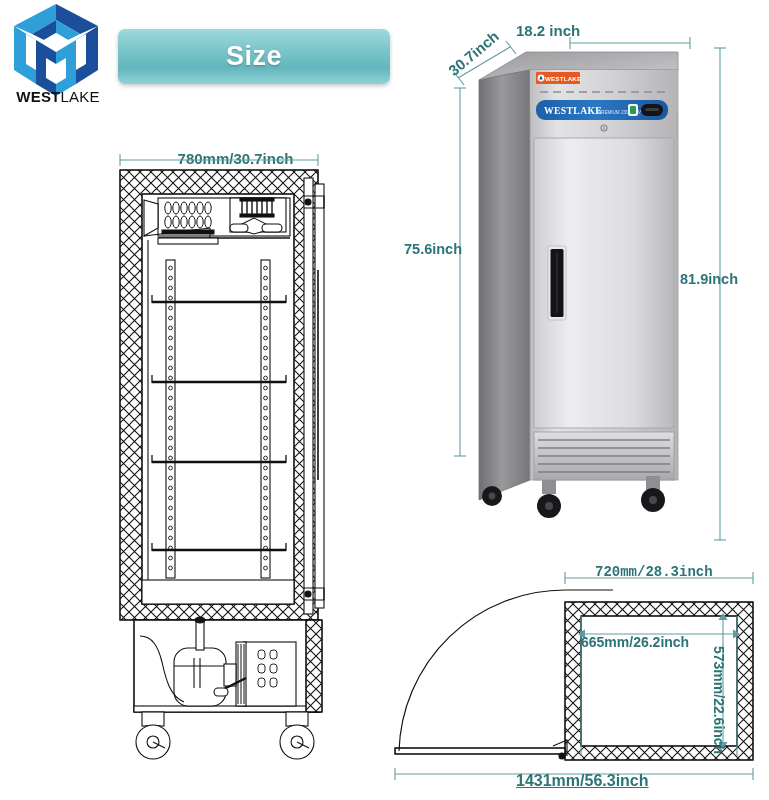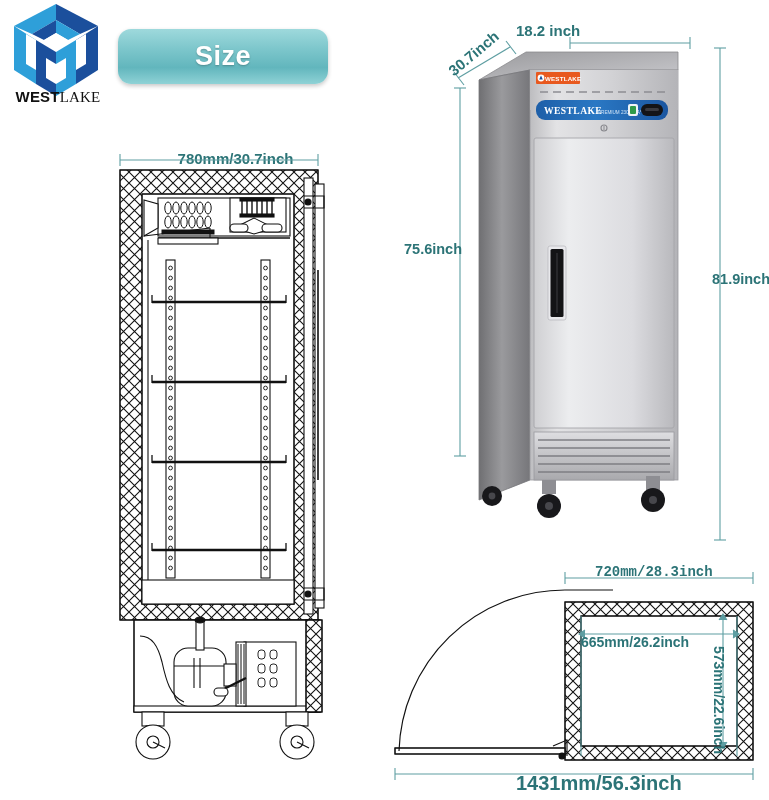--- a/index.html
+++ b/index.html
@@ -6,24 +6,24 @@
   body{width:769px;height:800px;position:relative;overflow:hidden;
        font-family:"Liberation Sans","DejaVu Sans",sans-serif;}
   .abs{position:absolute;}
 
   
   #brand{left:6px;top:4px;width:100px;height:104px;}
   #brand svg{display:block;}
   #brand-text{left:6px;top:88px;width:104px;text-align:center;
       font-size:15px;letter-spacing:.2px;color:#111;}
   #brand-text b{font-weight:700;}
-  #brand-text span{font-weight:400;font-family:Liberation Serif, serif;}
+  #brand-text span{font-weight:400;}
 
   
-  #size-banner{left:118px;top:29px;width:210px;height:55px;border-radius:13px;
+  #size-banner{left:118px;top:29px;width:272px;height:55px;border-radius:7px;
       background:linear-gradient(180deg,#9ed9dc 0%,#7ec7cc 35%,#62b6bd 70%,#8fd2d6 100%);
       box-shadow:0 2px 4px rgba(0,0,0,.22);
       display:flex;align-items:center;justify-content:center;}
   #size-banner-label{color:#ffffff;font-size:27px;font-weight:700;
       text-shadow:0 1px 2px rgba(0,0,0,.25);letter-spacing:.5px;}
 
   
   .dim{color:#2c7477;font-weight:700;white-space:nowrap;}
   .rot-90{transform:rotate(90deg);transform-origin:left top;}
 
@@ -412,21 +412,21 @@
 
     <line x1="310" y1="40" x2="310" y2="532"></line>
     <line x1="304" y1="40" x2="316" y2="40"></line>
     <line x1="304" y1="532" x2="316" y2="532"></line>
   </g>
 </svg>
 
 <div class="abs dim" style="left:516px;top:22px;font-size:15px;">18.2 inch</div>
 <div class="abs dim" style="left:456px;top:62px;font-size:15px;transform:rotate(-40deg);transform-origin:left bottom;">30.7inch</div>
 <div class="abs dim" style="left:404px;top:241px;font-size:14.5px;text-align:center;">75.6inch</div>
-<div class="abs dim" style="left:712px;top:271px;font-size:14.5px;">81.9inch</div>
+<div class="abs dim" style="left:680px;top:271px;font-size:14.5px;">81.9inch</div>
 
 <div class="abs" id="plan-section">
 <svg width="390" height="240" viewBox="0 0 390 240">
   <defs>
     <pattern id="hatch2" width="11" height="11" patternUnits="userSpaceOnUse">
       <rect width="11" height="11" fill="#ffffff"></rect>
       <path d="M0,0 L11,11 M11,0 L0,11" stroke="#111" stroke-width="1.1"></path>
     </pattern>
   </defs>
 
@@ -473,13 +473,13 @@
     <line x1="20" y1="214" x2="378" y2="214"></line>
     <line x1="20" y1="208" x2="20" y2="220"></line>
     <line x1="378" y1="208" x2="378" y2="220"></line>
   </g>
 </svg>
 </div>
 
 <div class="abs dim" style="left:595px;top:564px;font-size:14px;font-family:Liberation Mono, monospace;">720mm/28.3inch</div>
 <div class="abs dim" style="left:581px;top:634px;font-size:14px;text-align:right;">665mm/26.2inch</div>
 <div class="abs dim rot-90" style="left:727px;top:646px;font-size:14px;">573mm/22.6inch</div>
-<div class="abs dim" style="left:516px;top:772px;font-size:20px;">1431mm/56.3inch</div>
+<div class="abs dim" style="left:516px;top:772px;font-size:16px;text-decoration:underline;">1431mm/56.3inch</div>
 
 </body></html>

